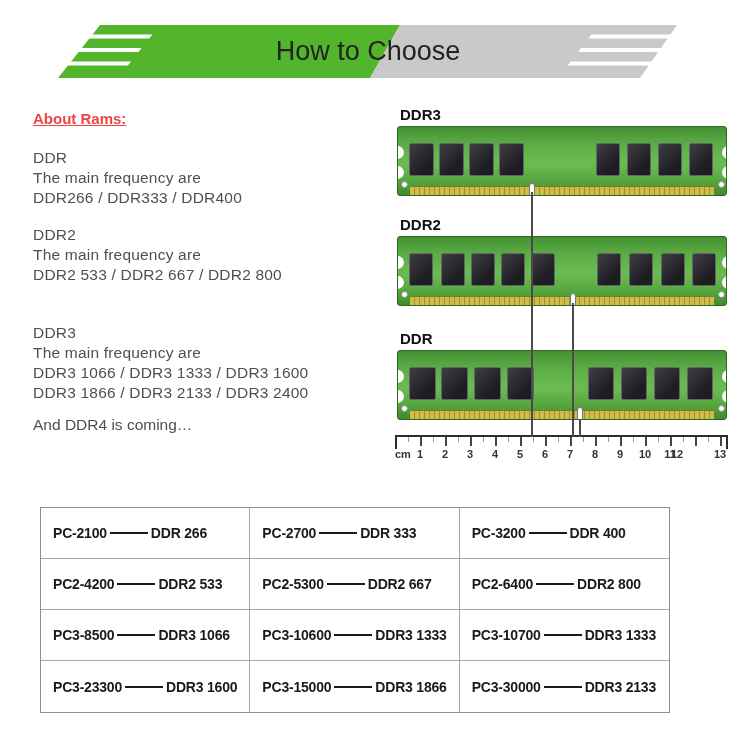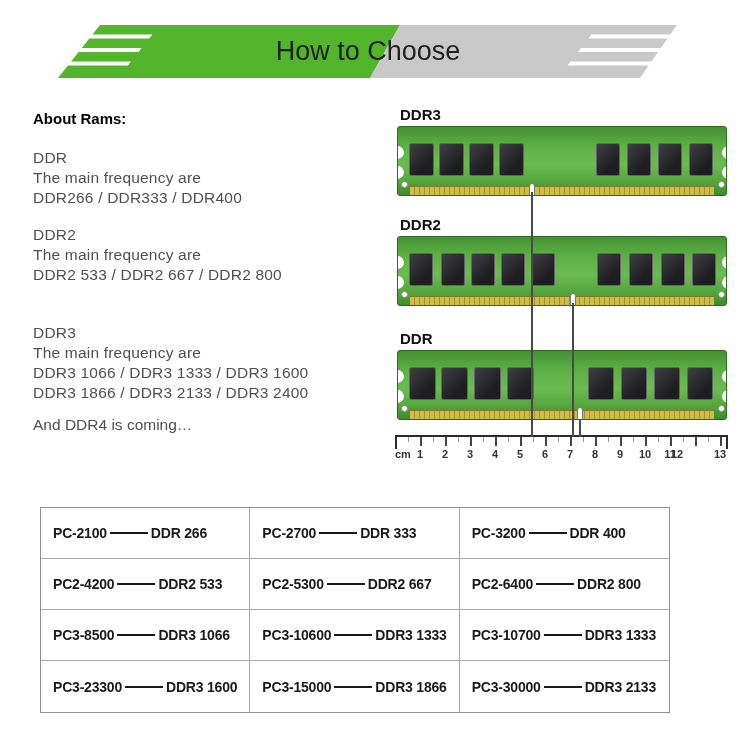--- a/index.html
+++ b/index.html
@@ -11,21 +11,21 @@
   .banner-svg { position:absolute; left:0; top:25px; width:750px; height:53px; }
   .banner-title {
     position:absolute; left:203px; top:25px; width:330px; height:53px;
     display:flex; align-items:center; justify-content:center;
     font-size:27px; color:#222; letter-spacing:0px; white-space:nowrap;
   }
 
   
   .about-heading {
     position:absolute; left:33px; top:110px;
-    font-size:15px; font-weight:bold; color:#000000;
+    font-size:15px; font-weight:bold; color:#ef4444;text-decoration:underline;
   }
   .ram-block { position:absolute; left:33px; font-size:15.5px; line-height:20px;
     color:#4f4f4f; letter-spacing:0.2px; white-space:nowrap; }
   .ram-block.b1 { top:148px; }
   .ram-block.b2 { top:225px; }
   .ram-block.b3 { top:323px; }
   .ddr4-note { position:absolute; left:33px; top:416px; font-size:15.5px; color:#4f4f4f; }
 
   
   .module-label { position:absolute; left:400px; font-size:15px; font-weight:bold; color:#101010; }

